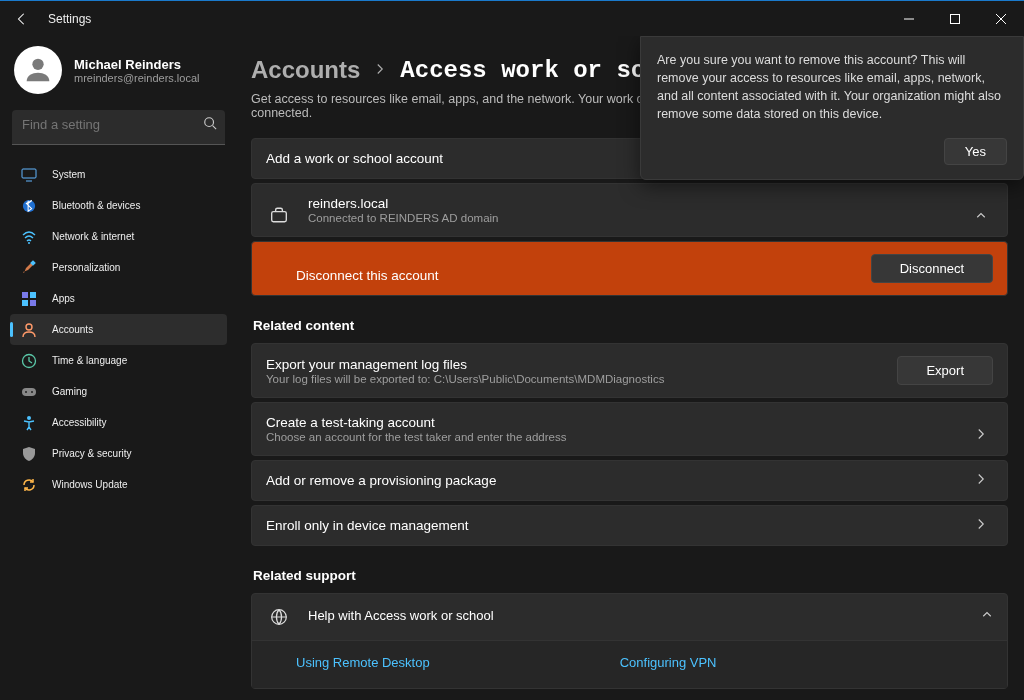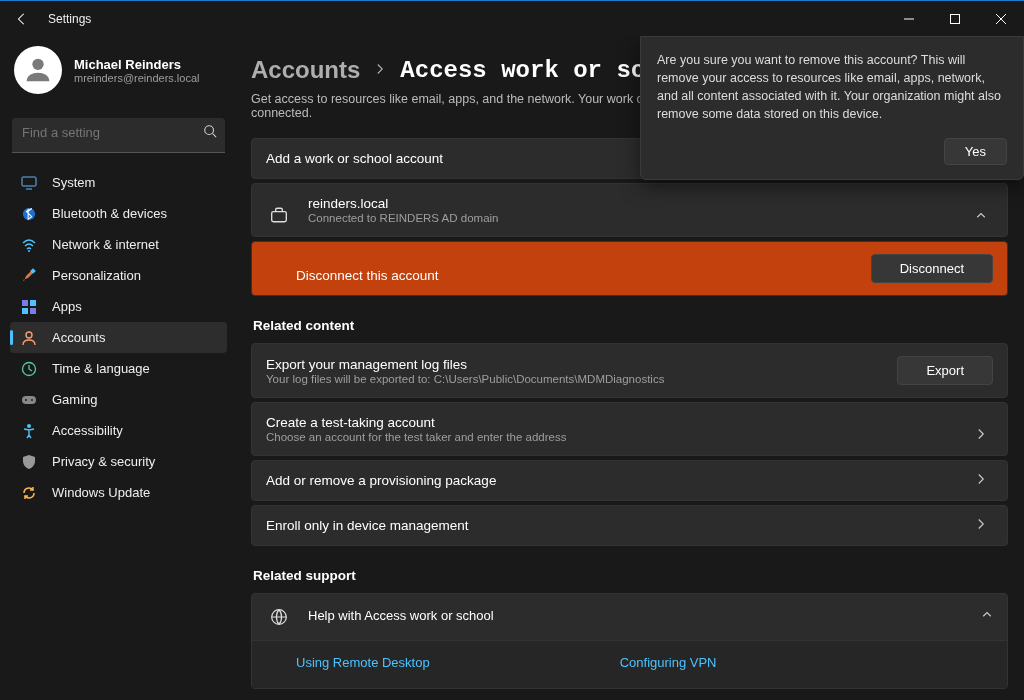--- a/index.html
+++ b/index.html
@@ -6,33 +6,33 @@
   body { width: 1024px; height: 700px; background: #191919; color: #fff; overflow: hidden; font-size: 13px; }
   .titlebar { height: 36px; display: flex; align-items: center; padding: 0 0 0 10px; border-top: 1px solid #1a7acc; }
   .titlebar .back { width: 24px; height: 24px; display: flex; align-items: center; justify-content: center; color: #fff; }
   .titlebar .title { margin-left: 14px; font-size: 12px; color: #eee; }
   .titlebar .wincontrols { margin-left: auto; display: flex; }
   .titlebar .wincontrols > div { width: 46px; height: 32px; display: flex; align-items: center; justify-content: center; color: #fff; }
 
   .app { display: flex; height: calc(700px - 36px); }
 
   .sidebar { width: 235px; padding: 8px 8px 0 10px; flex-shrink: 0; }
-  .profile { display: flex; align-items: center; padding: 2px 0 24px 4px; }
+  .profile { display: flex; align-items: center; padding: 2px 0 16px 4px; }
   .avatar { width: 48px; height: 48px; border-radius: 50%; background: #fff; display: flex; align-items: center; justify-content: center; flex-shrink: 0; }
   .avatar svg { width: 34px; height: 34px; }
   .profile-text { margin-left: 12px; }
   .profile-name { font-size: 13px; font-weight: 600; }
   .profile-email { font-size: 11px; color: #9e9e9e; }
 
   .searchbox { position: relative; margin: 0 2px 14px 2px; }
   .searchbox input { width: 100%; background: #2c2c2c; border: none; border-bottom: 1px solid #555; color: #ccc; padding: 7px 30px 12px 10px; font-size: 13px; border-radius: 4px 4px 0 0; outline: none; }
   .searchbox .sicon { position: absolute; right: 8px; top: 6px; color: #ccc; }
 
   .nav { list-style: none; }
-  .nav li { display: flex; align-items: center; height: 31px; padding: 0 8px 0 10px; border-radius: 4px; font-size: 13px; color: #eee; position: relative; }
+  .nav li { display: flex; align-items: center; height: 31px; padding: 0 8px 0 10px; border-radius: 4px; font-size: 10px; color: #eee; position: relative; }
   .nav li .icon { width: 18px; height: 18px; margin-right: 14px; display: flex; align-items: center; justify-content: center; }
   .nav li.active { background: #2d2d2d; }
   .nav li.active::before { content: ""; position: absolute; left: 0; top: 8px; bottom: 8px; width: 3px; background: #4cc2ff; border-radius: 2px; }
 
   .main { flex: 1; padding: 20px 16px 0 16px; overflow-y: auto; position: relative; }
   .breadcrumb { display: flex; align-items: center; gap: 14px; margin-bottom: 8px; }
   .breadcrumb .root { font-size: 24px; font-weight: 600; color: #aeaeae; }
   .breadcrumb .chev { font-size: 14px; color: #aeaeae; }
   .breadcrumb .leaf { font-size: 24px; font-weight: 600; font-family: Liberation Mono, monospace; }
   .desc { font-size: 12.5px; color: #bbb; margin-bottom: 18px; }

